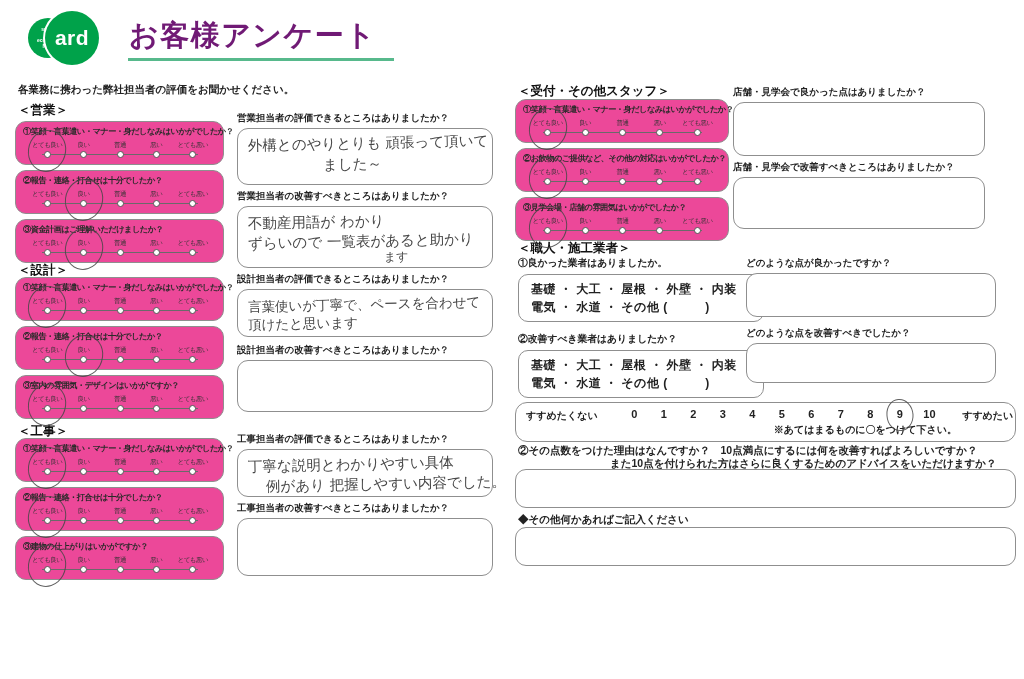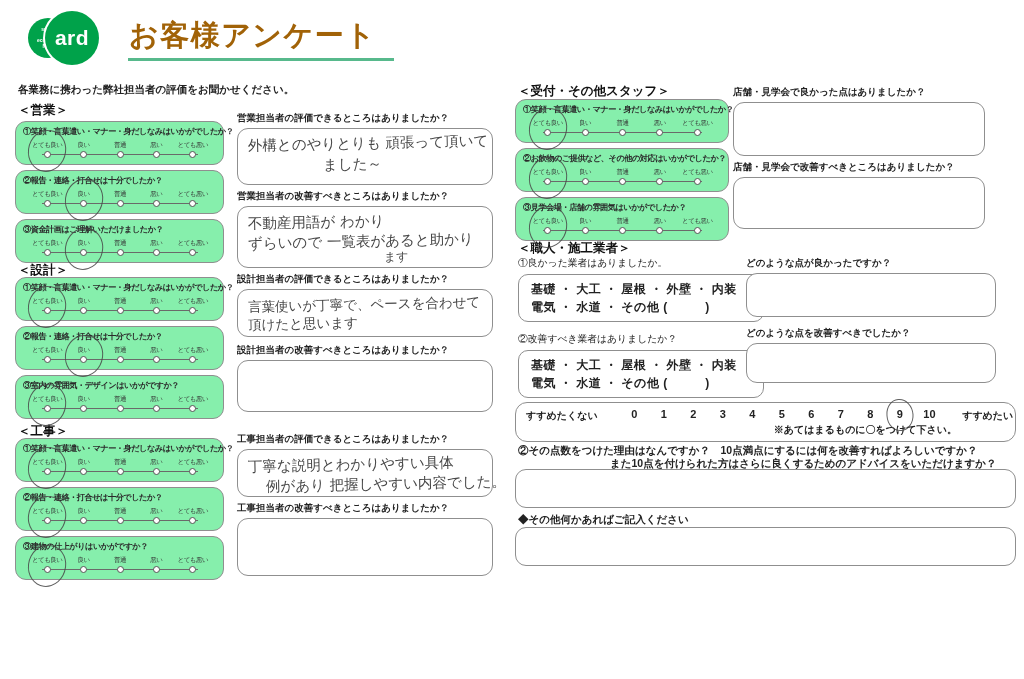--- a/index.html
+++ b/index.html
@@ -17,32 +17,32 @@
     font-size:5px; font-weight:bold; text-align:center;
   }
   .logo .c-big {
     position:absolute; left:17px; top:2px; width:54px; height:54px; border-radius:50%;
     background:#00a24a; box-shadow:0 0 0 2px #fff; color:#fff;
     display:flex; align-items:center; justify-content:center;
     font-size:21px; font-weight:bold; letter-spacing:0.5px;
   }
   .page-title {
     position:absolute; left:129px; top:16px; font-size:29px; font-weight:bold;
-    color:#a16207; letter-spacing:1.5px; white-space:nowrap;
+    color:#701a75; letter-spacing:1.5px; white-space:nowrap;
   }
   .title-underline { position:absolute; left:128px; top:58px; width:266px; height:3px; background:#57b98c; }
 
   
   .intro { position:absolute; left:18px; top:83px; font-size:10.5px; font-weight:600; color:#222;text-align:center; }
   .sec-head { position:absolute; font-size:12.5px; font-weight:bold; color:#111; white-space:nowrap; }
 
   
   .rate-group { position:absolute; }
   .rate-box {
-    border:1.4px solid #8f8f8f; border-radius:11px; background:#86efac;
+    border:1.4px solid #8f8f8f; border-radius:11px; background:#ec4899;
     padding:4px 6px 3px 7px; margin-bottom:5px; position:relative;
   }
   .rate-q { font-size:8.2px; letter-spacing:-0.5px; font-weight:600; color:#2a2a2a; white-space:nowrap; }
   .scale { position:relative; height:23px; margin-top:1px; padding:0 6px; }
   .scale-line { position:absolute; left:10%; right:10%; bottom:6px; height:1px; background:#6a6a6a; }
   .opts { display:flex; height:100%; }
   .opt { flex:1; position:relative; display:flex; flex-direction:column; align-items:center; justify-content:flex-end; }
   .opt-label { font-size:6.5px; letter-spacing:-0.5px; color:#333; white-space:nowrap; margin-bottom:1px; }
   .radio { width:7px; height:7px; border:1.1px solid #555; border-radius:50%; background:#fff; position:relative; z-index:1; margin-bottom:3px; }
   .hand-circle {
@@ -56,21 +56,21 @@
   .c-label { font-size:9.5px; font-weight:600; color:#222; margin-bottom:3px; white-space:nowrap; }
   .c-box {
     border:1.4px solid #8f8f8f; border-radius:11px; background:#fff;
     padding:5px 10px; margin-bottom:5px; overflow:visible;
   }
   .hand { font-family:"DejaVu Sans", cursive; color:#474747; font-size:14.5px; line-height:1.35; transform:rotate(-1.2deg); white-space:nowrap; }
   .ind-center { margin-left:32%; }
   .ind-right { margin-left:58%; margin-top:-3px; font-size:12px; }
 
   
-  .trade-label { font-size:9.8px; font-weight:400; color:#222; margin-bottom:4px; white-space:nowrap; }
+  .trade-label { font-size:9.8px; font-weight:700; color:#222; margin-bottom:4px; white-space:nowrap; }
   .trade-box {
     border:1.4px solid #8f8f8f; border-radius:10px; background:#fff;
     padding:5px 12px; font-size:12px; font-weight:bold; letter-spacing:0.5px;
     line-height:1.5; color:#222; margin-bottom:11px; white-space:nowrap;
   }
 
   
   .rec-row { position:absolute; left:518px; top:389px; display:flex; align-items:baseline; white-space:nowrap; }
   .rec-head { font-size:12.5px; font-weight:bold; color:#111; margin-right:22px; }
   .rec-question { font-size:10px; font-weight:600; color:#222; }

